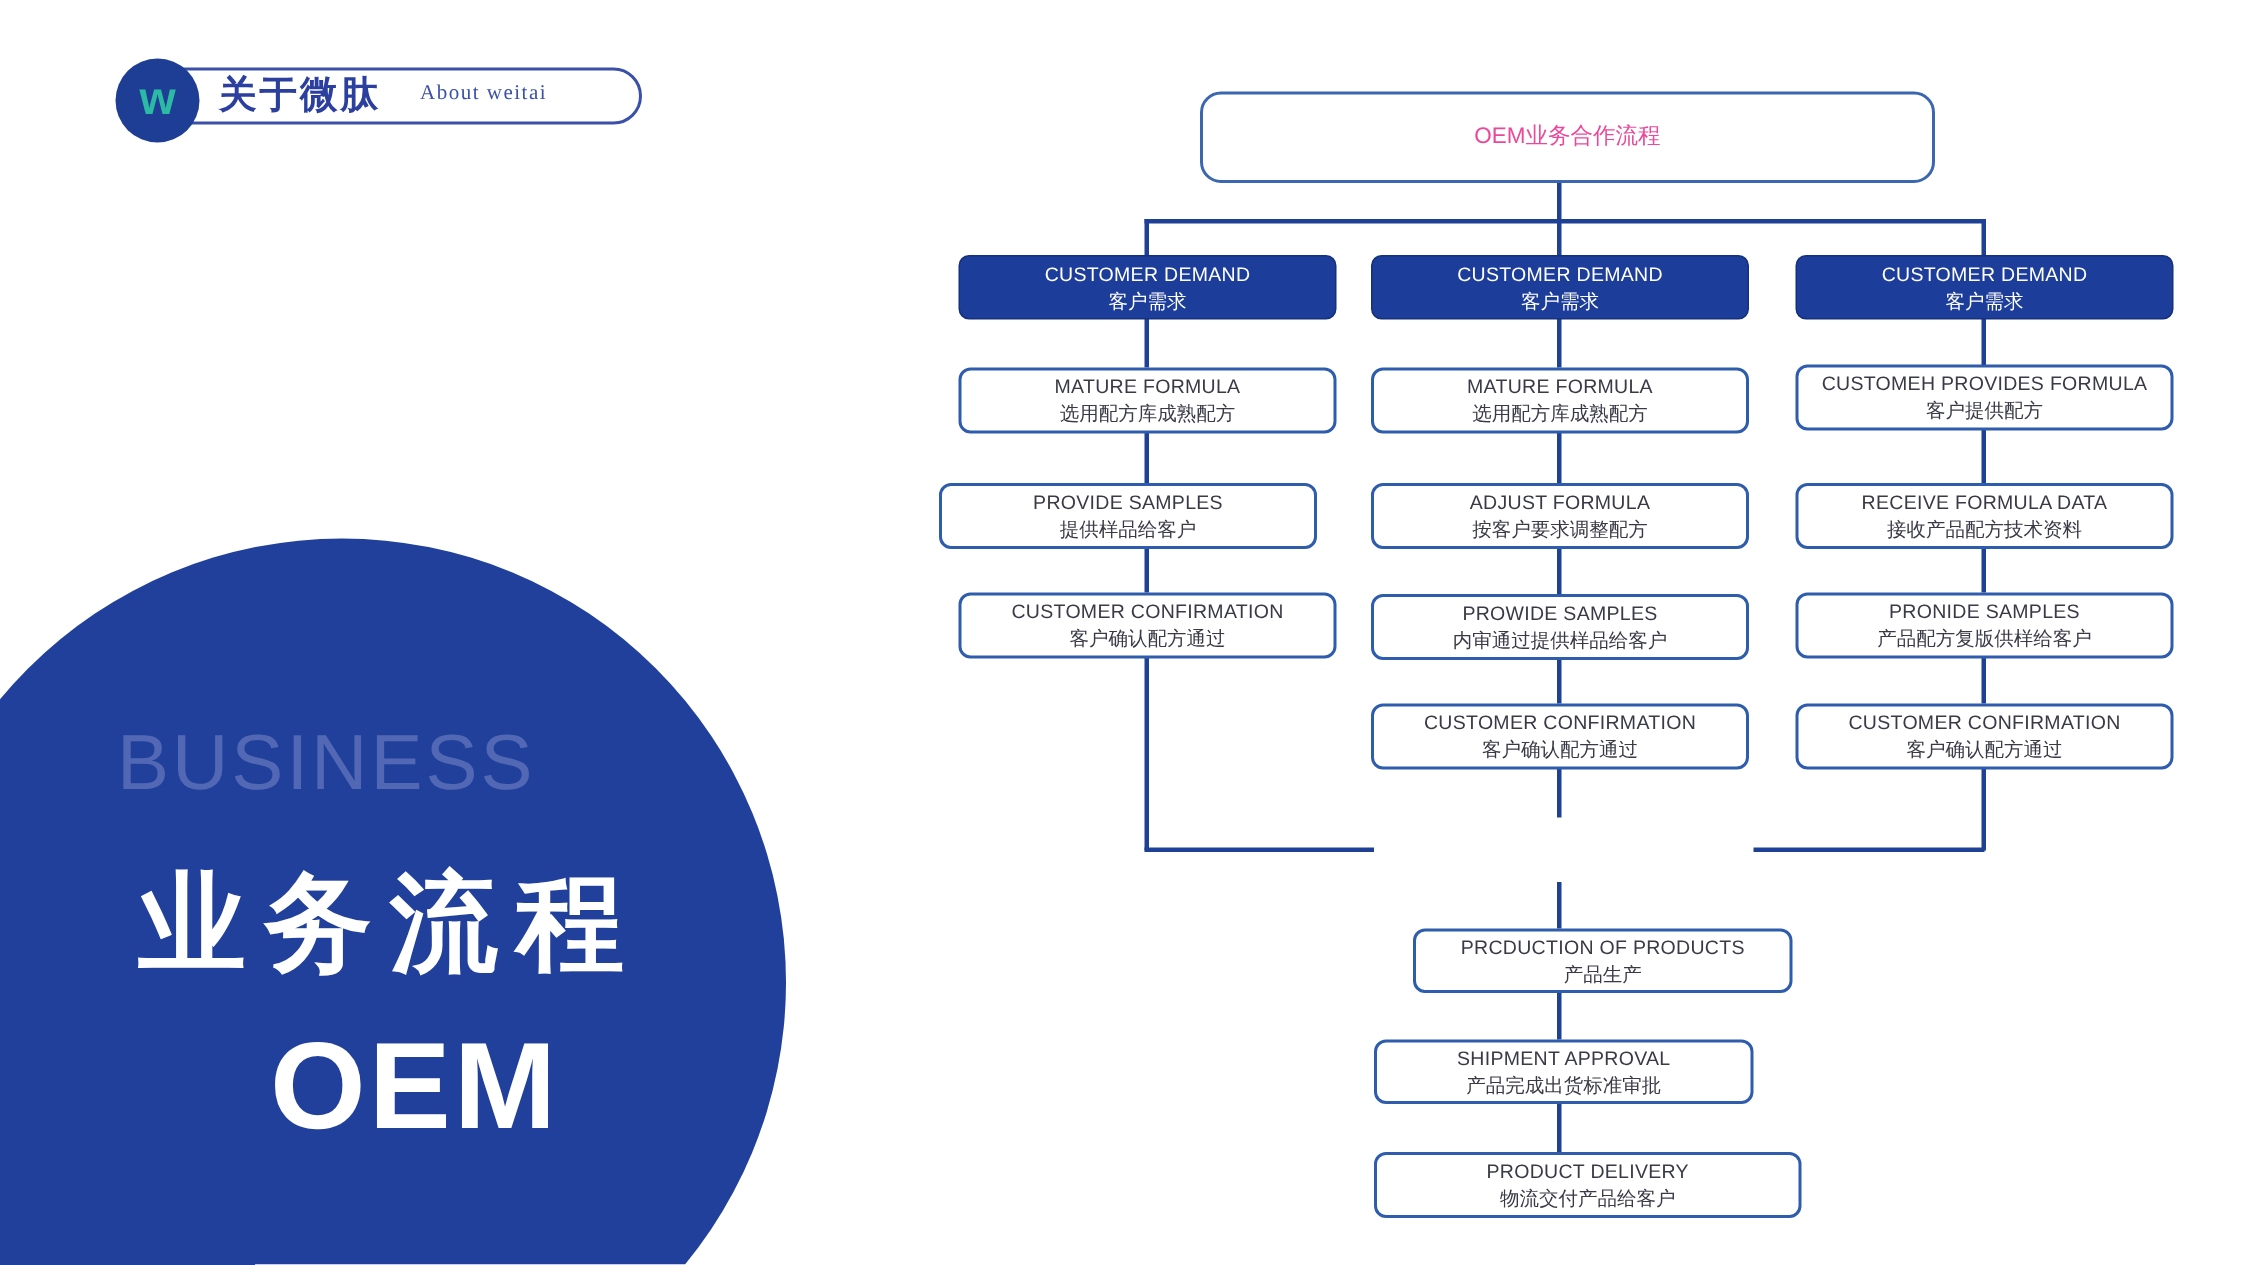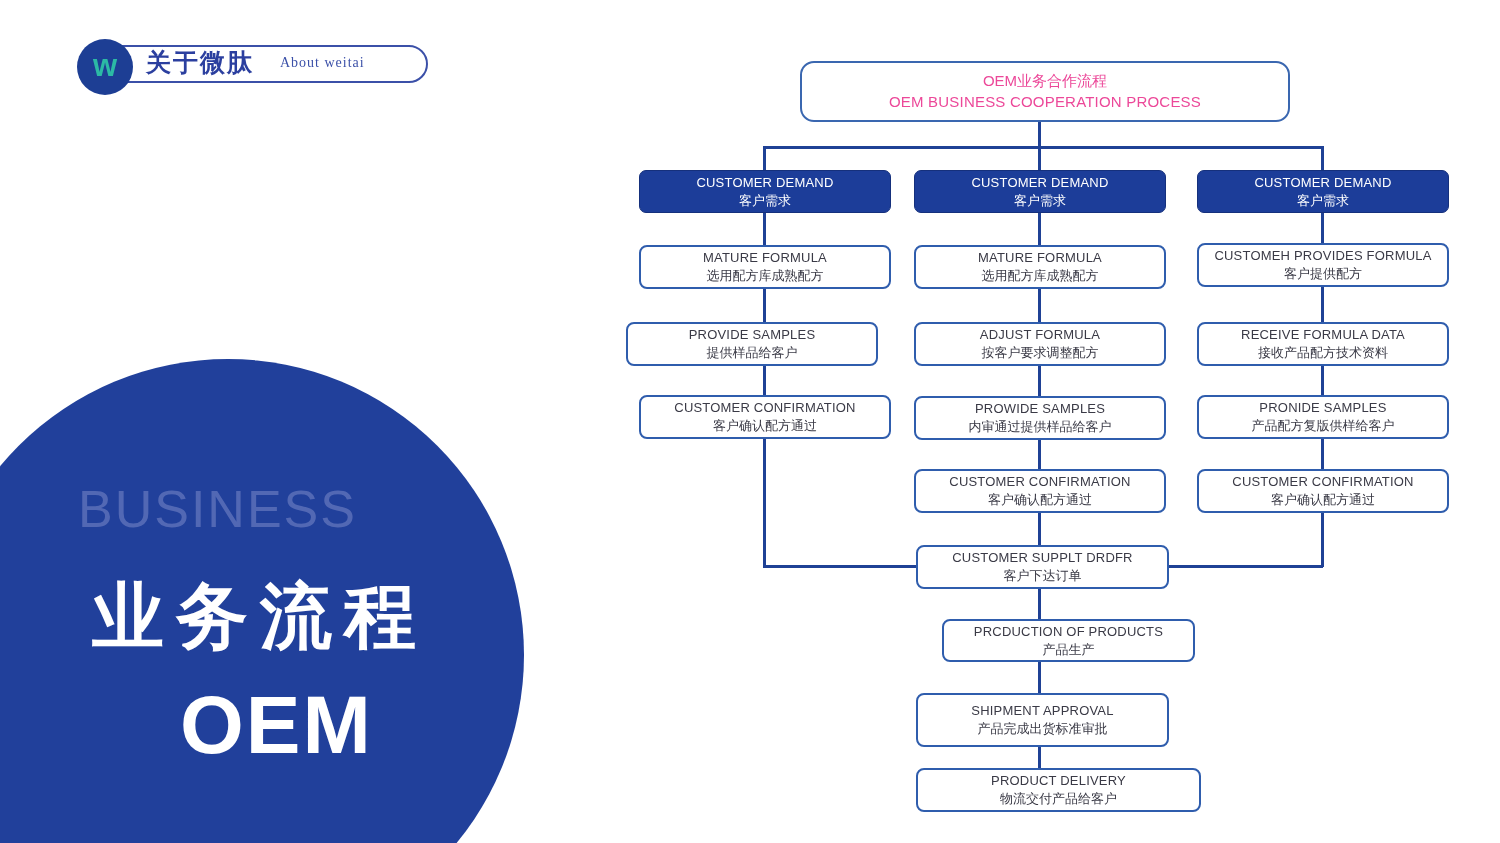--- a/index.html
+++ b/index.html
@@ -132,21 +132,20 @@
 
   <div class="vline" style="left:1321px;top:212px;height:33px;"></div>
   <div class="vline" style="left:1321px;top:286px;height:36px;"></div>
   <div class="vline" style="left:1321px;top:364px;height:31px;"></div>
   <div class="vline" style="left:1321px;top:438px;height:31px;"></div>
   <div class="vline" style="left:1321px;top:512px;height:55px;"></div>
   <div class="hline" style="left:1169px;top:565px;width:154px;"></div>
 
   <div class="fbox box-title">
     <div class="cn">OEM业务合作流程</div>
-    <div class="en">OEM BUSINESS COOPERATION PROCESS</div>
   </div>
 
   <div class="fbox box-header" style="left:639px;top:170px;">
     <div class="en">CUSTOMER DEMAND</div>
     <div class="cn">客户需求</div>
   </div>
   <div class="fbox box-white" style="left:639px;top:245px;">
     <div class="en">MATURE FORMULA</div>
     <div class="cn">选用配方库成熟配方</div>
   </div>
@@ -194,29 +193,25 @@
   </div>
   <div class="fbox box-white" style="left:1197px;top:395px;">
     <div class="en">PRONIDE SAMPLES</div>
     <div class="cn">产品配方复版供样给客户</div>
   </div>
   <div class="fbox box-white" style="left:1197px;top:469px;">
     <div class="en">CUSTOMER CONFIRMATION</div>
     <div class="cn">客户确认配方通过</div>
   </div>
 
-  <div class="fbox box-white" style="left:916px;top:545px;width:253px;">
-    <div class="en">CUSTOMER SUPPLT DRDFR</div>
-    <div class="cn">客户下达订单</div>
-  </div>
   <div class="fbox box-white" style="left:916px;top:619px;width:253px;height:43px;margin-left:26px;">
     <div class="en">PRCDUCTION OF PRODUCTS</div>
     <div class="cn">产品生产</div>
   </div>
-  <div class="fbox box-white" style="left:916px;top:693px;width:253px;height:54px;">
+  <div class="fbox box-white" style="left:916px;top:693px;width:253px;height:43px;">
     <div class="en">SHIPMENT APPROVAL</div>
     <div class="cn">产品完成出货标准审批</div>
   </div>
   <div class="fbox box-white" style="left:916px;top:768px;width:285px;">
     <div class="en">PRODUCT DELIVERY</div>
     <div class="cn">物流交付产品给客户</div>
   </div>
 
 </div>
 

